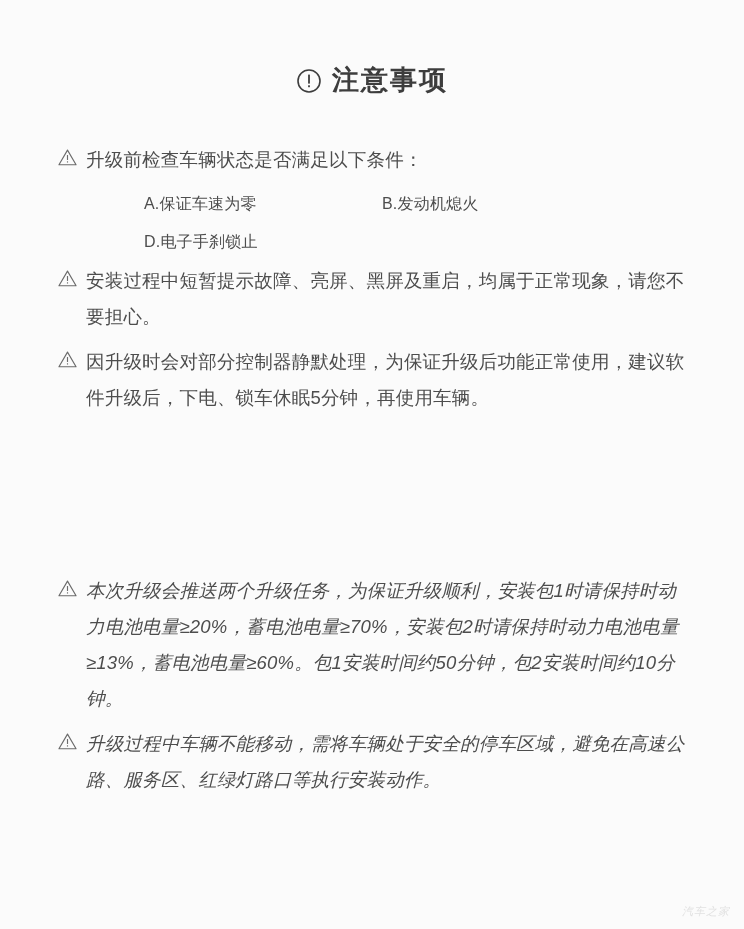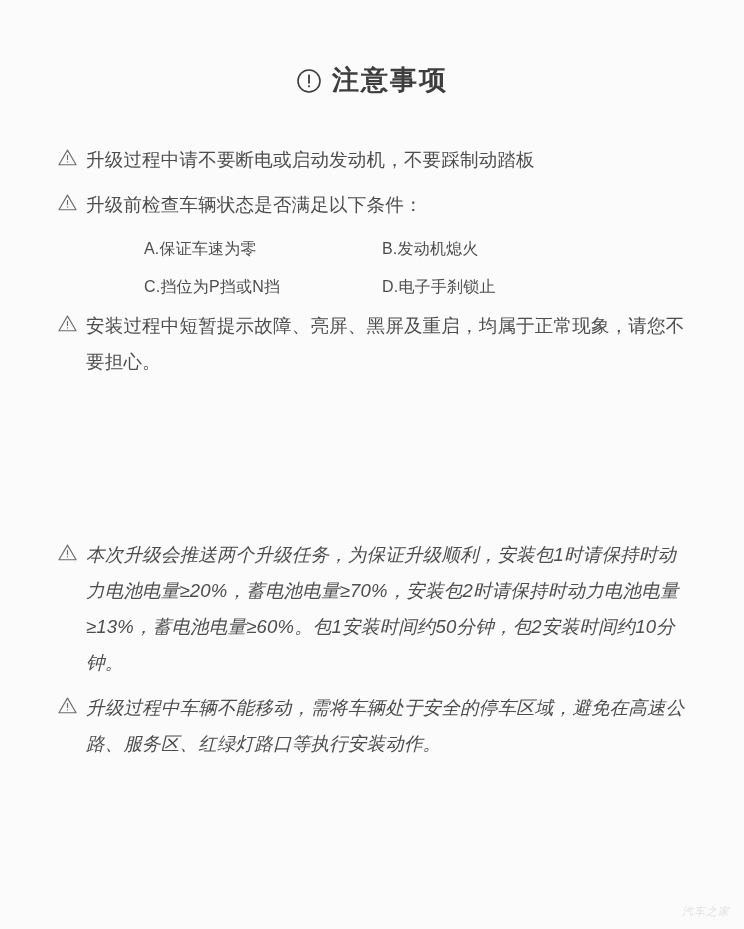--- a/index.html
+++ b/index.html
@@ -125,66 +125,65 @@
         <svg width="26" height="26" viewBox="0 0 26 26" aria-hidden="true">
           <circle cx="13" cy="13" r="11" fill="none" stroke="#3d3d3d" stroke-width="1.6"></circle>
           <rect x="12.1" y="6.6" width="1.8" height="9" fill="#3d3d3d"></rect>
           <rect x="12.1" y="17.3" width="1.8" height="1.9" fill="#3d3d3d"></rect>
         </svg>
       </span>
       <span class="section-title">注意事项</span>
     </div>
 
     <ul class="list s1-list">
-      <li class="item">
-        <span class="warn-icon">
-          <svg width="19" height="19" viewBox="0 0 20 20" aria-hidden="true">
-            <path d="M10 2.2 L19 17.6 L1 17.6 Z" fill="none" stroke="#6b6b6b" stroke-width="1.2" stroke-linejoin="round"></path>
-            <rect x="9.4" y="7.4" width="1.2" height="5.2" fill="#6b6b6b"></rect>
-            <rect x="9.4" y="14" width="1.2" height="1.3" fill="#6b6b6b"></rect>
-          </svg>
-        </span>
-        <span class="item-text">升级过程中请不要断电或启动发动机，不要踩制动踏板</span>
-      </li>
 
       <li class="item">
         <span class="warn-icon">
           <svg width="19" height="19" viewBox="0 0 20 20" aria-hidden="true">
             <path d="M10 2.2 L19 17.6 L1 17.6 Z" fill="none" stroke="#6b6b6b" stroke-width="1.2" stroke-linejoin="round"></path>
             <rect x="9.4" y="7.4" width="1.2" height="5.2" fill="#6b6b6b"></rect>
             <rect x="9.4" y="14" width="1.2" height="1.3" fill="#6b6b6b"></rect>
           </svg>
         </span>
         <span class="item-text">升级前检查车辆状态是否满足以下条件：</span>
       </li>
 
       <li>
         <div class="options">
           <div class="opt-row">
             <span class="opt opt-a">A.保证车速为零</span>
             <span class="opt">B.发动机熄火</span>
           </div>
           <div class="opt-row">
-            <span class="opt opt-a">C.挡位为P挡或N挡</span>
             <span class="opt">D.电子手刹锁止</span>
           </div>
         </div>
       </li>
 
       <li class="item">
         <span class="warn-icon">
           <svg width="19" height="19" viewBox="0 0 20 20" aria-hidden="true">
             <path d="M10 2.2 L19 17.6 L1 17.6 Z" fill="none" stroke="#6b6b6b" stroke-width="1.2" stroke-linejoin="round"></path>
             <rect x="9.4" y="7.4" width="1.2" height="5.2" fill="#6b6b6b"></rect>
             <rect x="9.4" y="14" width="1.2" height="1.3" fill="#6b6b6b"></rect>
           </svg>
         </span>
         <span class="item-text">安装过程中短暂提示故障、亮屏、黑屏及重启，均属于正常现象，请您不要担心。</span>
       </li>
 
+      <li class="item">
+        <span class="warn-icon">
+          <svg width="19" height="19" viewBox="0 0 20 20" aria-hidden="true">
+            <path d="M10 2.2 L19 17.6 L1 17.6 Z" fill="none" stroke="#6b6b6b" stroke-width="1.2" stroke-linejoin="round"></path>
+            <rect x="9.4" y="7.4" width="1.2" height="5.2" fill="#6b6b6b"></rect>
+            <rect x="9.4" y="14" width="1.2" height="1.3" fill="#6b6b6b"></rect>
+          </svg>
+        </span>
+        <span class="item-text">因升级时会对部分控制器静默处理，为保证升级后功能正常使用，建议软件升级后，下电、锁车休眠5分钟，再使用车辆。</span>
+      </li>
     </ul>
   </div>
 
   <div class="section-two">
 
     <ul class="list s2-list">
       <li class="item">
         <span class="warn-icon">
           <svg width="19" height="19" viewBox="0 0 20 20" aria-hidden="true">
             <path d="M10 2.2 L19 17.6 L1 17.6 Z" fill="none" stroke="#6b6b6b" stroke-width="1.2" stroke-linejoin="round"></path>

